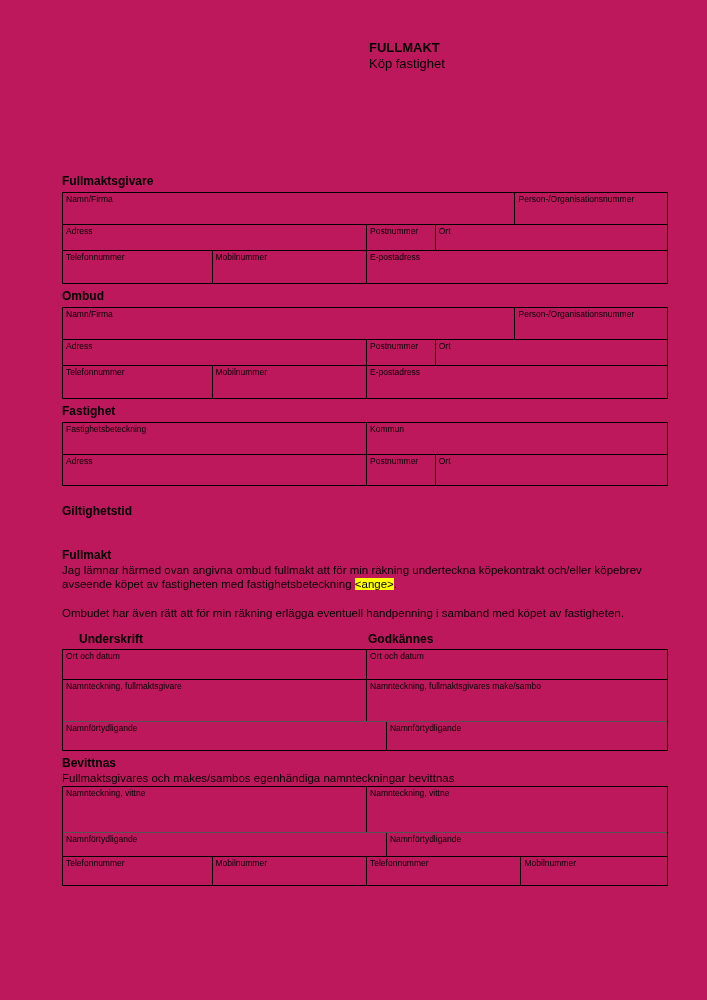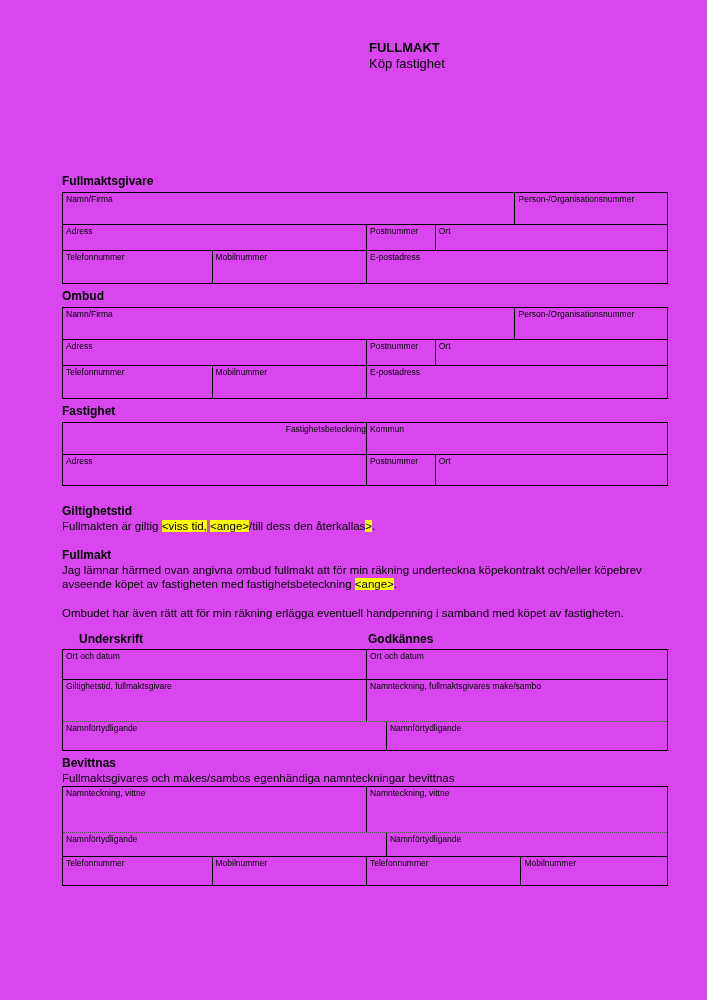--- a/index.html
+++ b/index.html
@@ -1,20 +1,20 @@
 <!DOCTYPE html>
 <html><head>
 <meta charset="utf-8">
 <style>
   html, body { margin: 0; padding: 0; background: #ffffff; }
   .page {
     position: relative;
     width: 707px;
     height: 1000px;
-    background: #d946ef;
+    background: #be185d;
     font-family: "Liberation Sans", "DejaVu Sans", sans-serif;
     color: #000;
     overflow: hidden;
   }
   .title-block { position: absolute; left: 369px; top: 40px; }
   .doc-title { font-size: 13px; font-weight: bold; line-height: 16px; }
   .doc-subtitle { font-size: 13px; line-height: 16px; }
 
   .heading {
     position: absolute;
@@ -126,61 +126,60 @@
         </div>
         <div class="fcell" style="width: 49.83%;">
           <span class="flabel">E-postadress</span>
         </div>
       </div>
     </div>
 
   <div class="heading" style="left:62px; top:404px;">Fastighet</div>
   <div class="ftable" style="top:422px;">
       <div class="frow" style="height: 31px;">
-        <div class="fcell" style="width: 50.17%; text-align: right;">
+        <div class="fcell" style="width: 50.17%;">
           <span class="flabel">Fastighetsbeteckning</span>
         </div>
         <div class="fcell" style="width: 49.83%;">
           <span class="flabel">Kommun</span>
         </div>
       </div>
       <div class="frow solid-top" style="height: 31px;">
         <div class="fcell" style="width: 50.17%;">
           <span class="flabel">Adress</span>
         </div>
         <div class="fcell" style="width: 11.38%;">
           <span class="flabel">Postnummer</span>
         </div>
         <div class="fcell" style="width: 38.45%;">
           <span class="flabel">Ort</span>
         </div>
       </div>
     </div>
 
   <div class="heading" style="left:62px; top:504px;text-align:right;">Giltighetstid</div>
-  <div class="body-text" style="top:519px;"><span>Fullmakten är giltig </span><span class="hl" style="background: rgb(255, 255, 0);">&lt;viss tid,</span><span> </span><span class="hl" style="background: rgb(255, 255, 0);">&lt;ange&gt;</span><span>/till dess den återkallas</span><span class="hl" style="background: rgb(255, 255, 0);">&gt;</span><span>.</span></div>
 
   <div class="heading" style="left:62px; top:548px;">Fullmakt</div>
   <div class="body-text" style="top:563px;"><span>Jag lämnar härmed ovan angivna ombud fullmakt att för min räkning underteckna köpekontrakt och/eller köpebrev avseende köpet av fastigheten med fastighetsbeteckning </span><span class="hl" style="background: rgb(255, 255, 0);">&lt;ange&gt;</span><span>.</span></div>
   <div class="body-text" style="top:606px;">Ombudet har även rätt att för min räkning erlägga eventuell handpenning i samband med köpet av fastigheten.</div>
 
   <div class="heading" style="left:79px; top:632px;">Underskrift</div>
   <div class="heading" style="left:368px; top:632px;">Godkännes</div>
   <div class="ftable" style="top:649px;">
       <div class="frow" style="height: 29px;">
         <div class="fcell" style="width: 50.17%;">
           <span class="flabel">Ort och datum</span>
         </div>
         <div class="fcell" style="width: 49.83%;">
           <span class="flabel">Ort och datum</span>
         </div>
       </div>
       <div class="frow solid-top" style="height: 42px;">
         <div class="fcell" style="width: 50.17%;">
-          <span class="flabel">Giltighetstid, fullmaktsgivare</span>
+          <span class="flabel">Namnteckning, fullmaktsgivare</span>
         </div>
         <div class="fcell" style="width: 49.83%;">
           <span class="flabel">Namnteckning, fullmaktsgivares make/sambo</span>
         </div>
       </div>
       <div class="frow dotted-top" style="height: 29px;">
         <div class="fcell" style="width: 50.17%;">
           <span class="flabel">Namnförtydligande</span>
         </div>
         <div class="fcell" style="width: 49.83%;">

